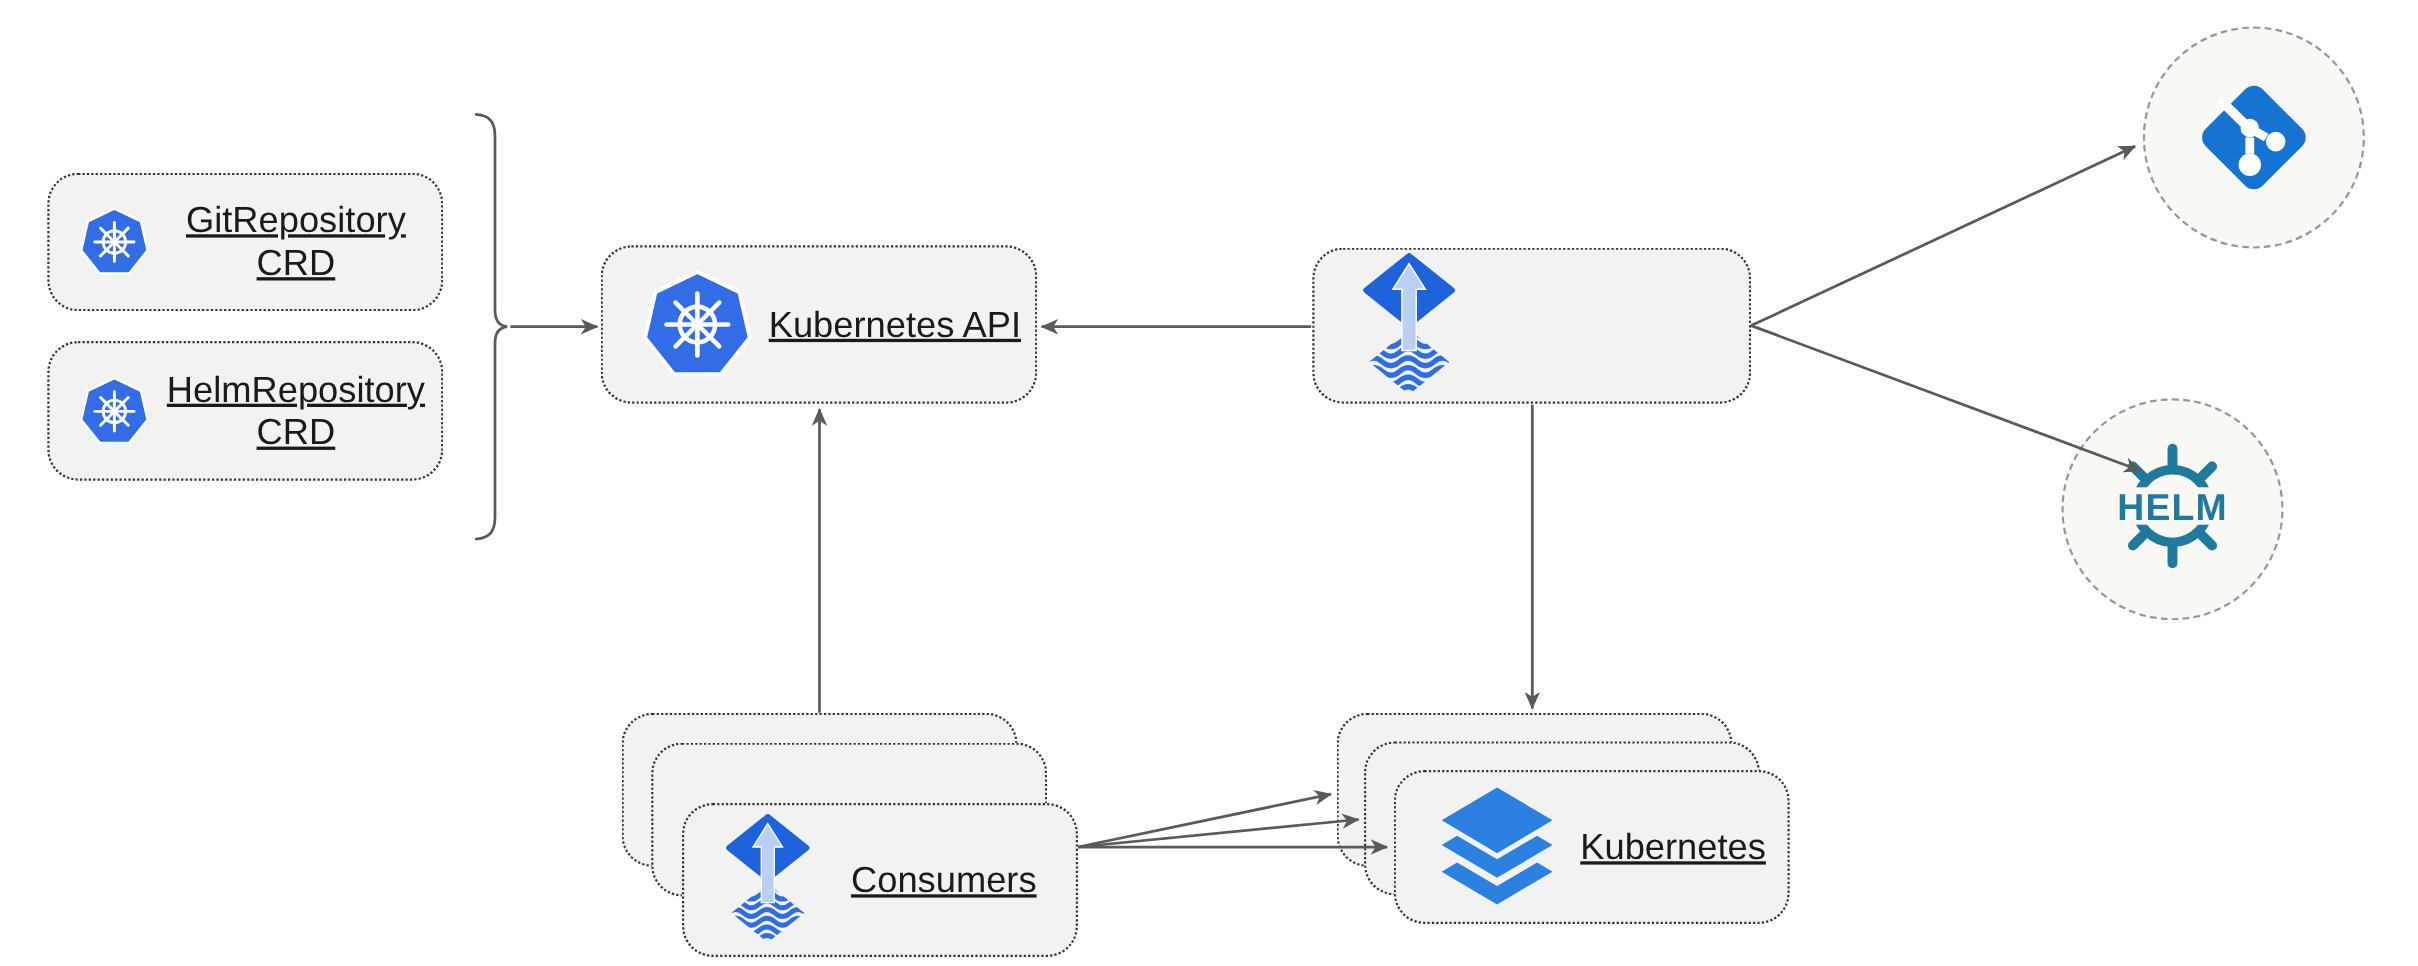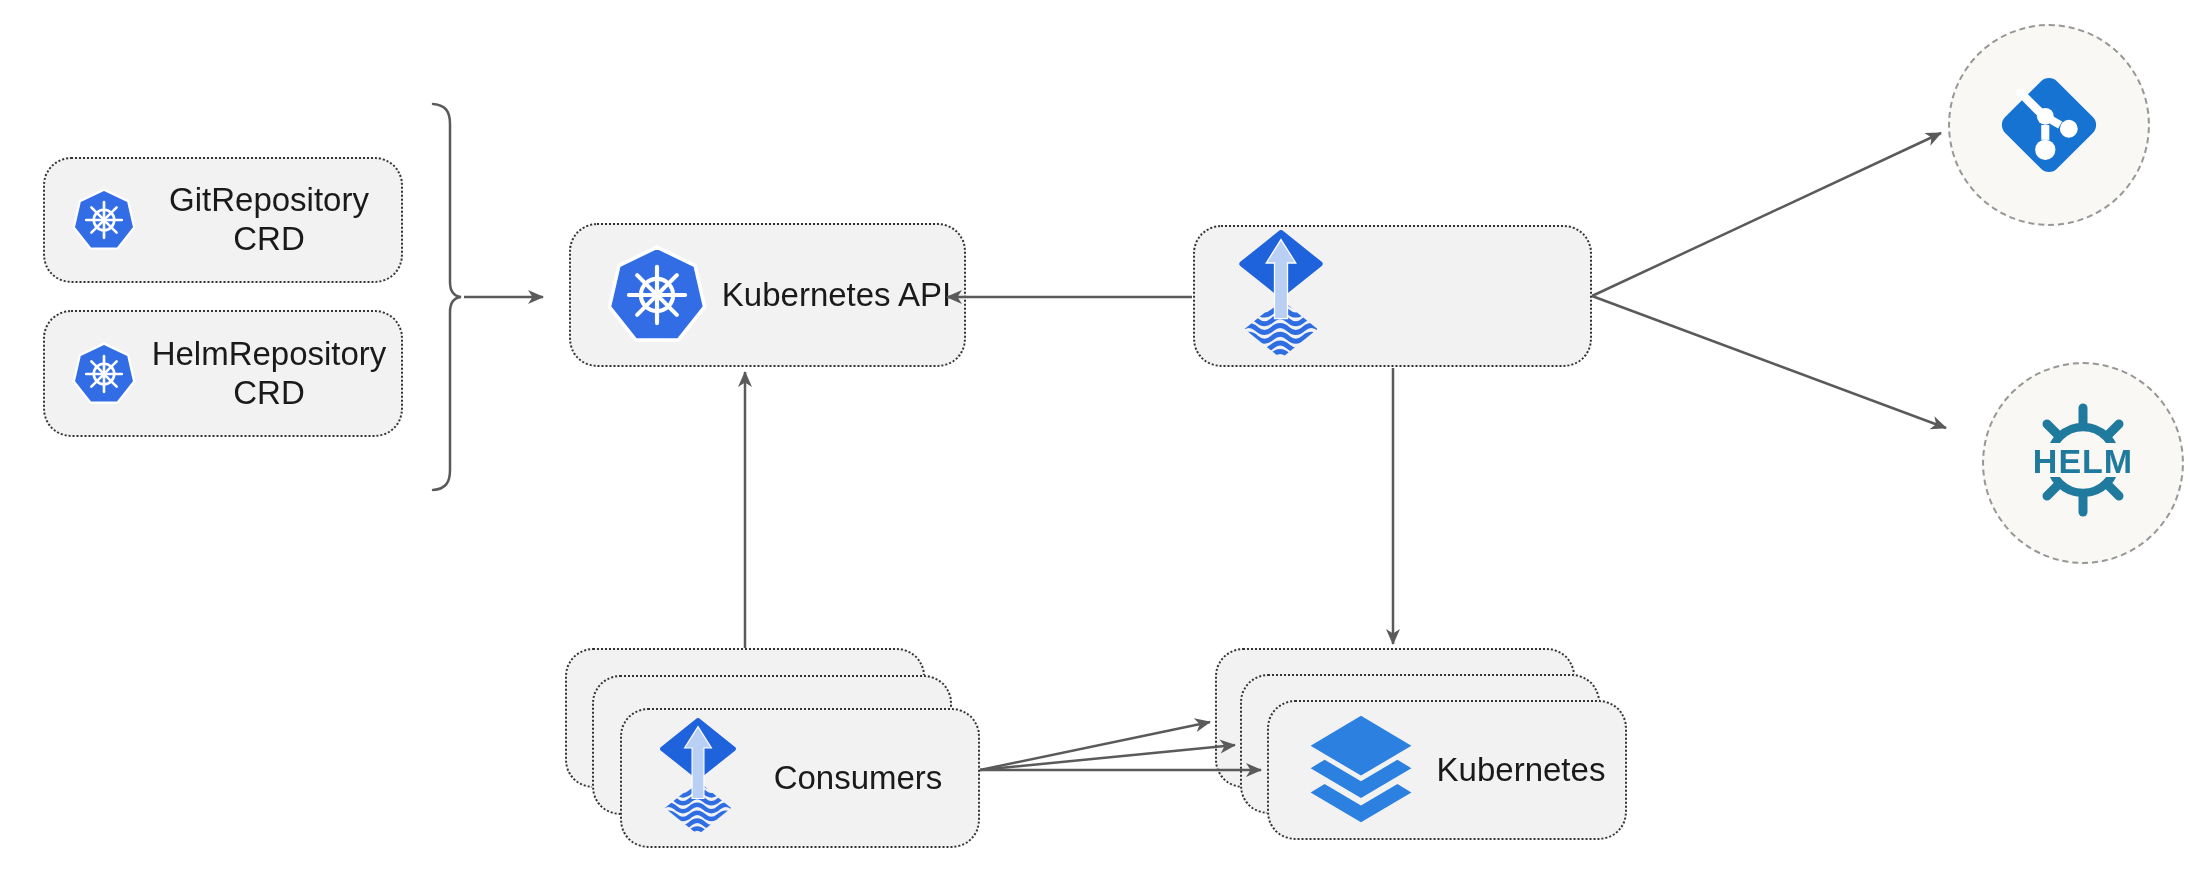--- a/index.html
+++ b/index.html
@@ -23,21 +23,21 @@
   .node .label{
     flex:1;
     text-align:center;
     font-size:33px;
     line-height:1.18;
     color:#1a1a1a;
     display:flex;
     align-items:center;
     justify-content:center;
   }
-  .node .label > span{display:inline-block;}
+  .node .label > span{display:inline-block;text-decoration:underline;}
   .icon-wrap{flex:0 0 auto;display:flex;align-items:center;justify-content:center;}
   .stack-layer{
     position:absolute;
     background:#f2f2f2;
     border:2px dotted #333333;
     border-radius:28px;
     box-sizing:border-box;
   }
   .circle-node{
     position:absolute;
@@ -138,42 +138,42 @@
     <span class="icon-wrap" style="margin-left:26px;width:66px;height:66px;">
       <svg width="66" height="66">
           <use href="#sym-k8s"></use>
         </svg>
     </span>
     <span class="label">
       <span style="max-width:244px;">HelmRepository CRD</span>
     </span>
   </div>
 
-  <div class="node" style="left:569px;top:223px;width:397px;height:144px;">
+  <div class="node" style="left:546px;top:223px;width:397px;height:144px;">
     <span class="icon-wrap" style="margin-left:34px;width:104px;height:104px;">
       <svg width="104" height="104">
           <use href="#sym-k8s"></use>
         </svg>
     </span>
     <span class="label">
       <span style="max-width:240px;">Kubernetes API</span>
     </span>
   </div>
 
   <div class="node" style="left:1193px;top:225px;width:399px;height:142px;">
     <span class="icon-wrap" style="margin-left:42px;width:88px;height:132px;">
       <svg width="88" height="132" viewBox="0 0 100 152">
           <use href="#sym-flux"></use>
         </svg>
     </span>
   </div>
 
   <div class="stack-layer" style="left:565px;top:648px;width:360px;height:140px;"></div>
   <div class="stack-layer" style="left:592px;top:675px;width:360px;height:140px;"></div>
-  <div class="node" style="left:620px;top:708px;width:360px;height:140px;align-items:center;">
+  <div class="node" style="left:620px;top:730px;width:360px;height:140px;align-items:center;">
     <span class="icon-wrap" style="margin-left:36px;width:80px;height:120px;">
       <svg width="80" height="120" viewBox="0 0 100 152">
           <use href="#sym-flux"></use>
         </svg>
     </span>
     <span class="label">
       <span style="max-width:230px;">Consumers</span>
     </span>
   </div>
 
@@ -191,21 +191,21 @@
   </div>
 
   <div class="circle-node" style="left:1948px;top:24px;">
     <span class="icon-wrap" style="width:124px;height:124px;">
       <svg width="124" height="124" viewBox="0 0 100 100">
           <use href="#sym-git"></use>
         </svg>
     </span>
   </div>
 
-  <div class="circle-node" style="left:1982px;top:362px;">
+  <div class="circle-node" style="left:1874px;top:362px;">
     <span class="icon-wrap" style="width:150px;height:134px;">
       <svg width="150" height="134" viewBox="0 0 150 134">
         <g stroke="#1f7a9e" stroke-width="9" stroke-linecap="round" fill="none">
           <circle cx="75" cy="64" r="33" stroke-width="8.5"></circle>
           <line x1="75" y1="27" x2="75" y2="12"></line>
           <line x1="75" y1="101" x2="75" y2="116"></line>
           <line x1="100.5" y1="38.5" x2="111" y2="28"></line>
           <line x1="49.5" y1="38.5" x2="39" y2="28"></line>
           <line x1="100.5" y1="89.5" x2="111" y2="100"></line>
           <line x1="49.5" y1="89.5" x2="39" y2="100"></line>

